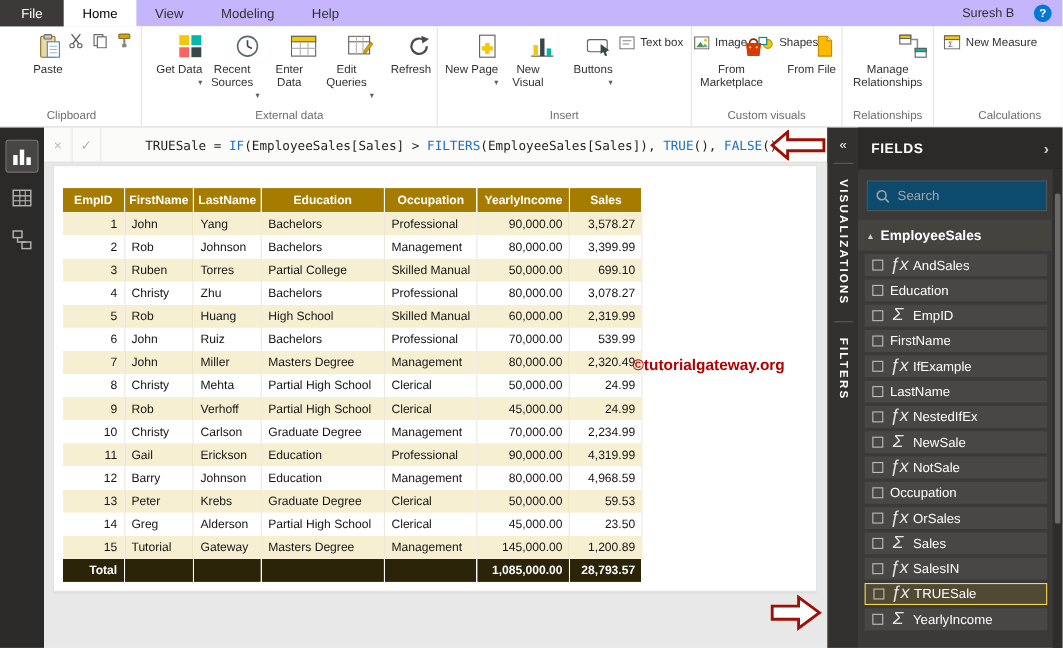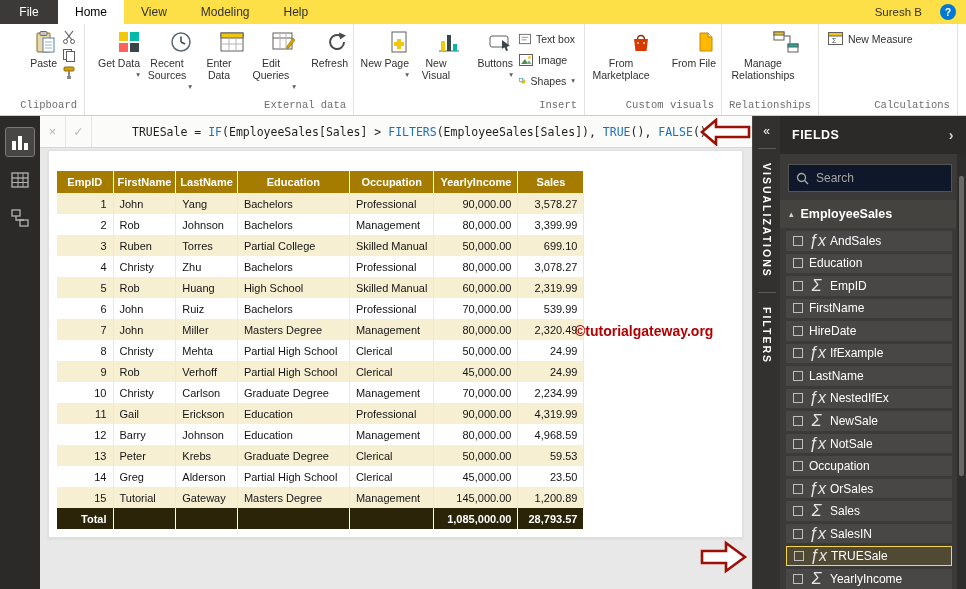--- a/index.html
+++ b/index.html
@@ -1,38 +1,38 @@
 <!DOCTYPE html>
 <html><head>
 <meta charset="utf-8">
 <style>
   * {margin:0; padding:0; box-sizing:border-box;}
   html,body {width:966px; height:589px; overflow:hidden;}
   body {font-family:"Liberation Sans","DejaVu Sans",sans-serif; font-size:12px; color:#252423; background:#fff; position:relative;}
 
   
-  .titlebar {height:24px; background:#fde047; display:flex; align-items:stretch;text-align:center;}
+  .titlebar {height:24px; background:#c4b5fd; display:flex; align-items:stretch;text-align:center;}
   .file-tab {width:58px; background:#3b3a39; color:#fff; display:flex; align-items:center; justify-content:center; font-size:12px; cursor:pointer;}
   .tab {padding:0 17px; display:flex; align-items:center; font-size:12px; color:#323130; cursor:pointer;}
   .tab.active {background:#fff; color:#000;}
   .titlebar-right {margin-left:auto; display:flex; align-items:center; gap:18px; padding-right:10px;}
   .user-name {font-size:11.5px; color:#323130;}
   .help-badge {width:16px; height:16px; border-radius:50%; background:#0078d4; color:#fff; font-size:10.5px; font-weight:bold; display:flex; align-items:center; justify-content:center; cursor:pointer;}
 
   
   .ribbon {height:92px; background:#fff; border-bottom:1px solid #cfcecd; display:flex; align-items:stretch; padding:0 2px;}
   .rgroup {display:flex; flex-direction:column; border-right:1px solid #e4e3e2; padding:2px 5px 0;}
   .rgroup-body {flex:1; display:flex; align-items:flex-start; gap:2px;}
-  .rgroup-label {font-size:10.5px; color:#6e6e6e; text-align:right; padding:1px 2px 4px; white-space:nowrap;font-family:Liberation Mono, monospace;}
+  .rgroup-label {font-size:10.5px; color:#6e6e6e; text-align:center; padding:1px 2px 4px; white-space:nowrap;}
   .btn-lg {width:50px; display:flex; flex-direction:column; align-items:flex-end; text-align:center; font-size:10.5px; line-height:1.12; color:#323130; padding:3px 0 0; cursor:pointer;}
   .btn-lg.wide {width:62px;}
   .btn-lg.xwide {width:72px;}
   .btn-lg .ic {height:26px; margin-bottom:3px; display:flex; align-items:center; justify-content:center;}
   .chev {font-size:7.5px; color:#605e5c; line-height:1; margin-top:1px;}
-  .stack {display:flex; flex-direction:column; justify-content:flex-start; gap:2px; padding-top:3px;}
+  .stack {display:flex; justify-content:flex-start; gap:2px; padding-top:3px;}
   .btn-sm {display:flex; align-items:center; gap:5px; font-size:10.5px; color:#323130; height:19px; padding:0 4px; cursor:pointer; white-space:nowrap;}
   .btn-icon {width:20px; height:16px; display:flex; align-items:center; justify-content:center; cursor:pointer;}
   .red-outline {border:2px solid #7e1113; background:#fff; margin:1px 0; padding:0 2px;}
 
   
   .main {display:flex; height:473px;}
   .left-nav {width:40px; background:#2b2a29; display:flex; flex-direction:column; align-items:center; padding-top:12px; gap:10px;}
   .nav-item {width:28px; height:28px; display:flex; align-items:center; justify-content:center; border-radius:2px; cursor:pointer;}
   .nav-item.active {background:#484644; outline:1px solid #7a7876;}
 
@@ -58,21 +58,21 @@
   
   .viz-strip {width:28px; background:#323130; display:flex; flex-direction:column; align-items:center; color:#fff; border-left:1px solid #4a4846;}
   .collapse-arrow {font-size:12px; padding:8px 0 4px; color:#fff; cursor:pointer;}
   .strip-divider {width:18px; border-top:1px solid #5c5a58; margin:6px 0;}
   .vert-label {writing-mode:vertical-rl; letter-spacing:2px; font-size:10.5px; font-weight:bold; padding:8px 0; color:#fff; cursor:pointer;}
 
   
   .fields-panel {width:186px; background:#3b3a39; display:flex; flex-direction:column; color:#fff; position:relative;}
   .fields-header {height:38px; background:#2b2a29; display:flex; align-items:center; padding:0 12px; font-weight:bold; font-size:12.5px; letter-spacing:0.5px;}
   .fchev {margin-left:auto; font-size:14px; color:#d2d0ce; cursor:pointer;}
-  .search-box {margin:10px 14px 8px 8px; background:#0f172a; border:1px solid #55534f; height:28px; display:flex; align-items:center; padding:0 7px; color:#a8a6a4; font-size:12px; gap:7px; cursor:text;}
+  .search-box {margin:10px 14px 8px 8px; background:#0c4a6e; border:1px solid #55534f; height:28px; display:flex; align-items:center; padding:0 7px; color:#a8a6a4; font-size:12px; gap:7px; cursor:text;}
   .table-row-hdr {height:28px; display:flex; align-items:center; gap:7px; padding:0 9px; background:#454340; font-size:12.5px; font-weight:bold; margin-right:10px; cursor:pointer;}
   .texp {font-size:9px; color:#d2d0ce;}
   .fields-list {flex:1; overflow:hidden; display:flex; flex-direction:column; gap:3px; padding-top:3px;}
   .field-item {height:20px; background:#494745; display:flex; align-items:center; gap:6px; padding:0 7px; font-size:12px; margin:0 14px 0 6px; cursor:pointer;}
   .field-item.highlighted {border:1px solid #f7d64a; background:#504a35;}
   .checkbox {width:10px; height:10px; border:1px solid #bfbdbb; background:transparent; flex:0 0 auto; cursor:pointer;}
   .ficon {width:15px; font-size:16px; color:#e8e6e4; font-style:italic; text-align:center; flex:0 0 auto;}
   .flabel {white-space:nowrap; overflow:hidden;}
   .fields-scrollbar {position:absolute; right:0; top:38px; bottom:0; width:9px; background:#2e2d2c;}
   .fields-scrollbar .thumb {position:absolute; left:2px; width:5px; top:22px; height:300px; background:#6b6967; border-radius:2px; cursor:grab;}
@@ -600,24 +600,20 @@
           <span class="checkbox"></span>
           <span class="ficon">Σ</span>
           <span class="flabel">EmpID</span>
         </div>
         <div class="field-item">
           <span class="checkbox"></span>
           <span class="flabel">FirstName</span>
         </div>
         <div class="field-item">
           <span class="checkbox"></span>
-          <span class="flabel">HireDate</span>
-        </div>
-        <div class="field-item">
-          <span class="checkbox"></span>
           <span class="ficon">ƒx</span>
           <span class="flabel">IfExample</span>
         </div>
         <div class="field-item">
           <span class="checkbox"></span>
           <span class="flabel">LastName</span>
         </div>
         <div class="field-item">
           <span class="checkbox"></span>
           <span class="ficon">ƒx</span>

